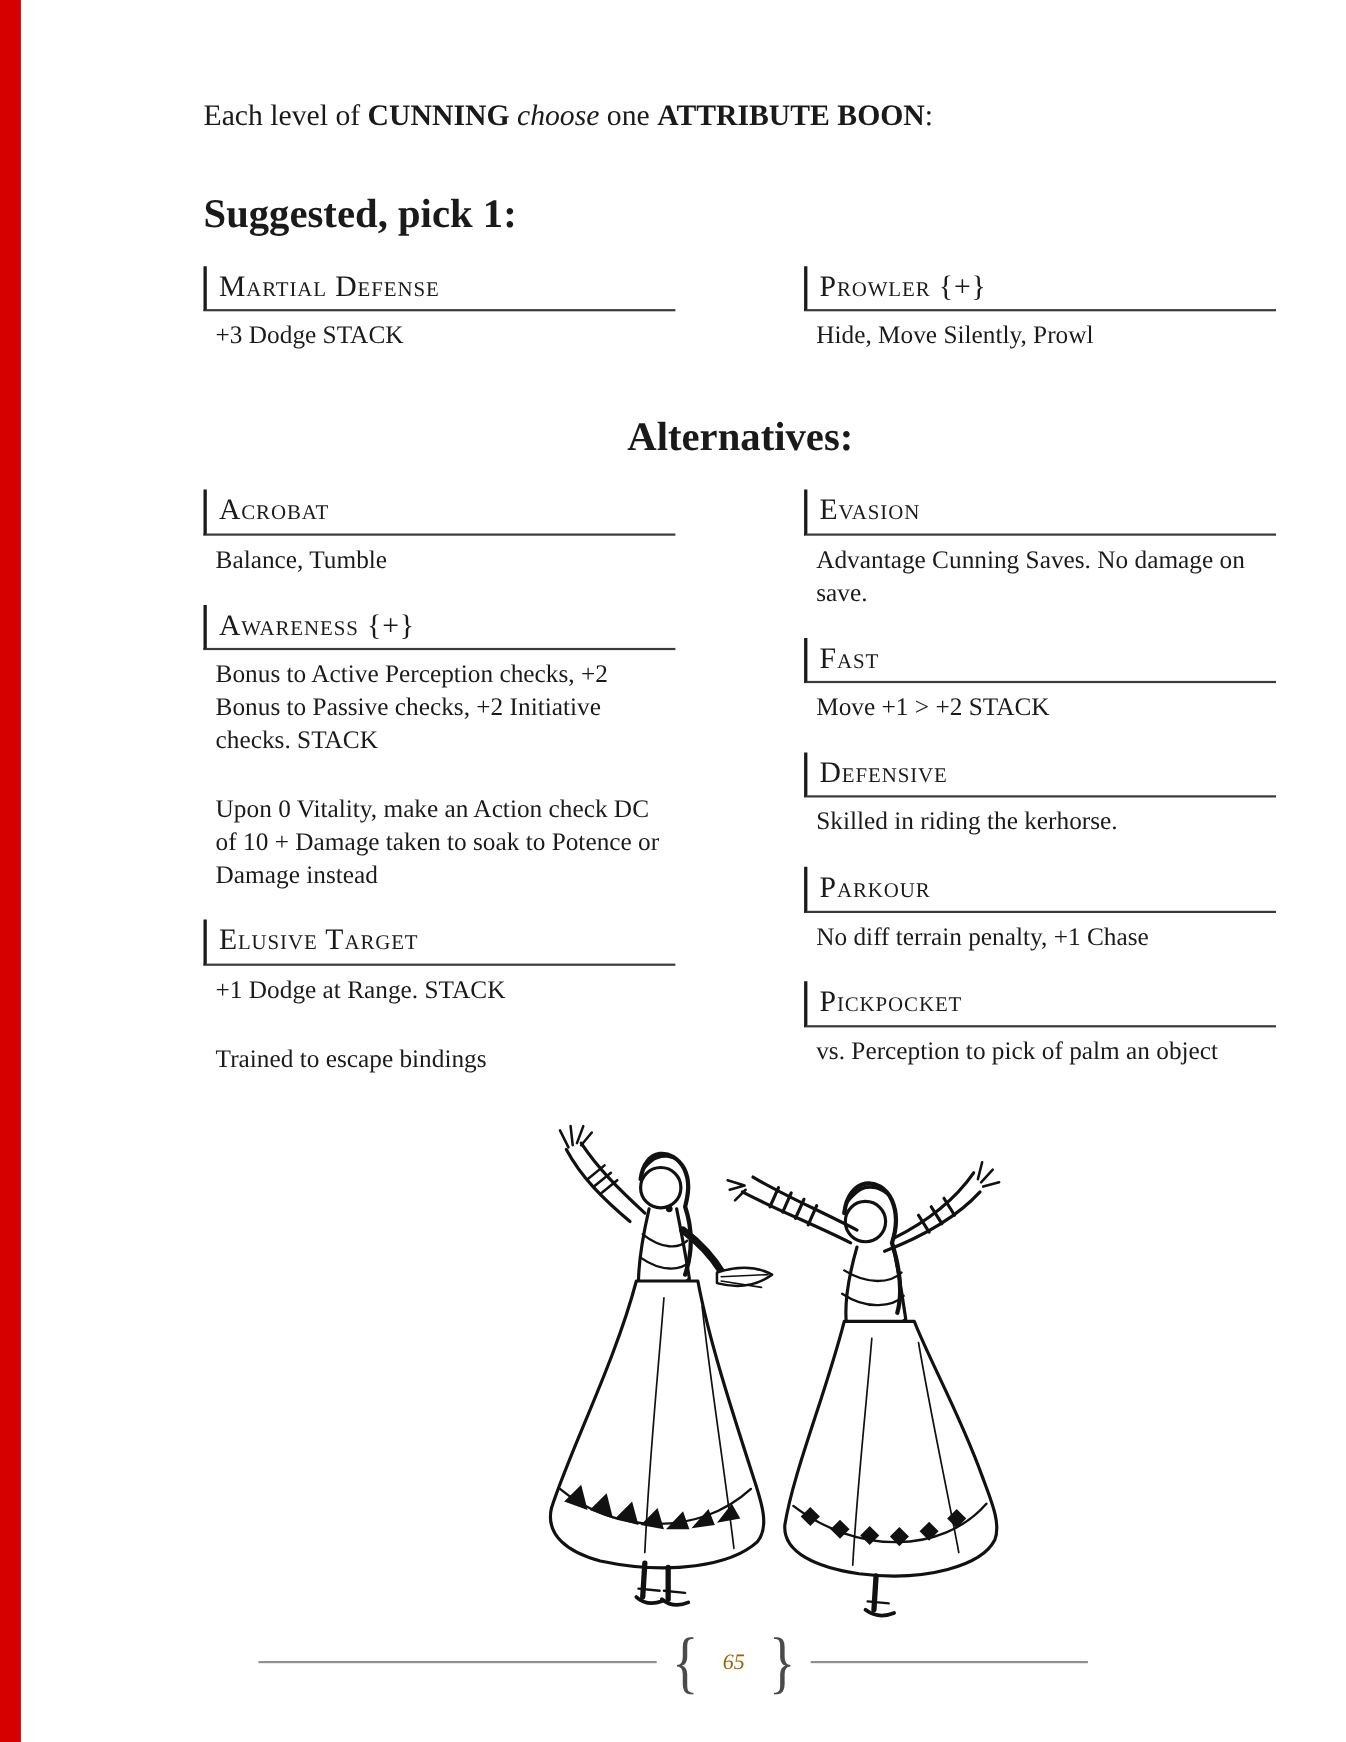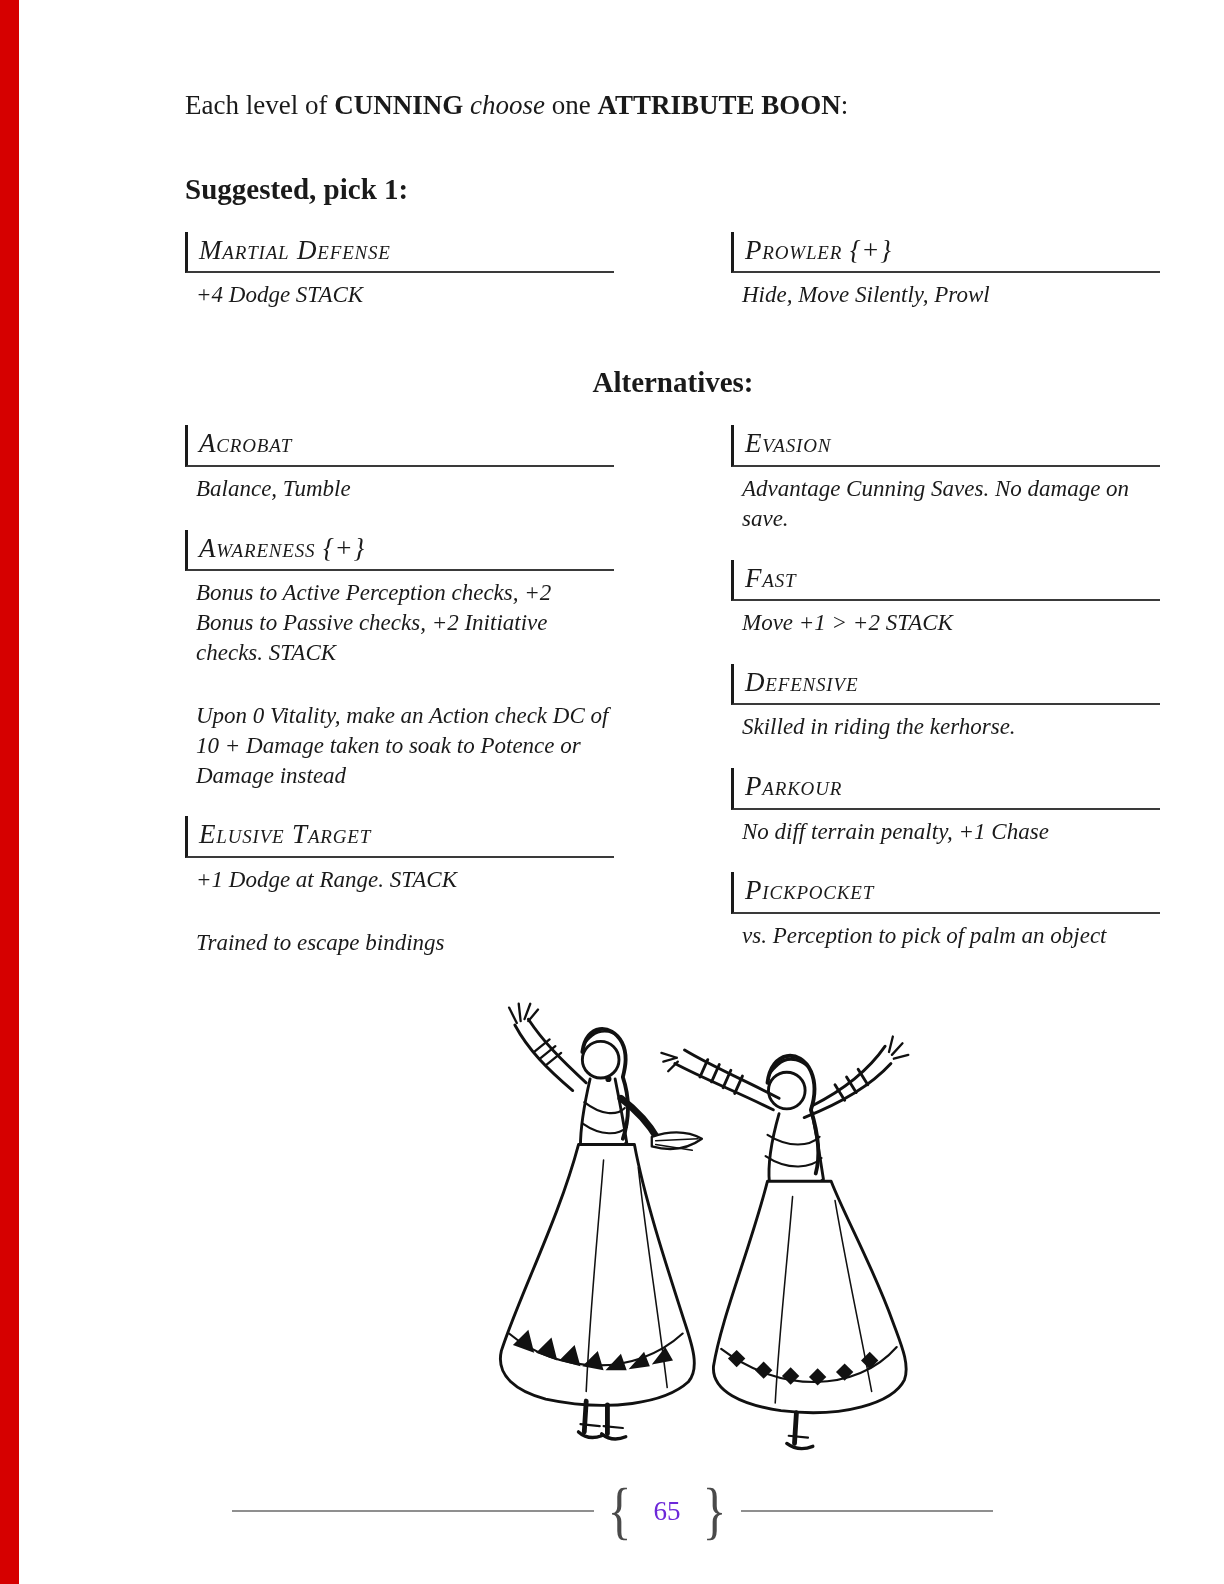--- a/index.html
+++ b/index.html
@@ -27,31 +27,31 @@
     top:88px;
     width:976px;
   }
   .intro {
     font-size:27px;
     line-height:1.3;
   }
   .intro b { font-weight:bold; }
   .intro i { font-style:italic; }
   .section-heading {
-    font-size:29px;
+    font-size:37px;
     font-weight:bold;
   }
   .suggested-heading { margin-top:50px; }
   .alternatives-heading { margin-top:30px; text-align:center; }
   .columns {
     display:flex;
     gap:117px;
     margin-top:26px;
   }
-  .col { flex:0 0 429px; width:429px;font-style:italic; }
+  .col { flex:0 0 429px; width:429px; }
   .boon { margin-bottom:26px; }
   .boon-title {
     font-variant:small-caps;
     font-size:27px;
     letter-spacing:0.03em;
     border-left:3px solid #1a1a1a;
     border-bottom:2px solid #3a3a3a;
     padding:2px 0 5px 11px;
     line-height:1.2;
   }
@@ -79,42 +79,43 @@
   .rule-right { width:252px; }
   .brace {
     font-size:50px;
     color:#4a4a4a;
     line-height:1;
     transform:scaleY(1.25);
     font-weight:400;
     padding:0 2px;
   }
   .pagenum {
-    font-size:27px;
-    color:#6d28d9;
+    font-size:20px;
+    color:#a16207;
     padding:0 8px;
+    font-style:italic;
   }
 </style>
 </head>
 <body>
 
 <div class="page">
   <div class="red-bar"></div>
 
   <div class="content">
 
     <p class="intro"><span>Each level of </span><b>CUNNING</b><span> </span><i>choose</i><span> one </span><b>ATTRIBUTE BOON</b><span>:</span></p>
 
     <h2 class="section-heading suggested-heading">Suggested, pick 1:</h2>
 
     <div class="columns">
       <div class="col">
         <div class="boon">
           <div class="boon-title">Martial Defense</div>
-          <div class="boon-desc">+4 Dodge STACK</div>
+          <div class="boon-desc">+3 Dodge STACK</div>
         </div>
       </div>
       <div class="col">
         <div class="boon">
           <div class="boon-title">Prowler {+}</div>
           <div class="boon-desc">Hide, Move Silently, Prowl</div>
         </div>
       </div>
     </div>
 

